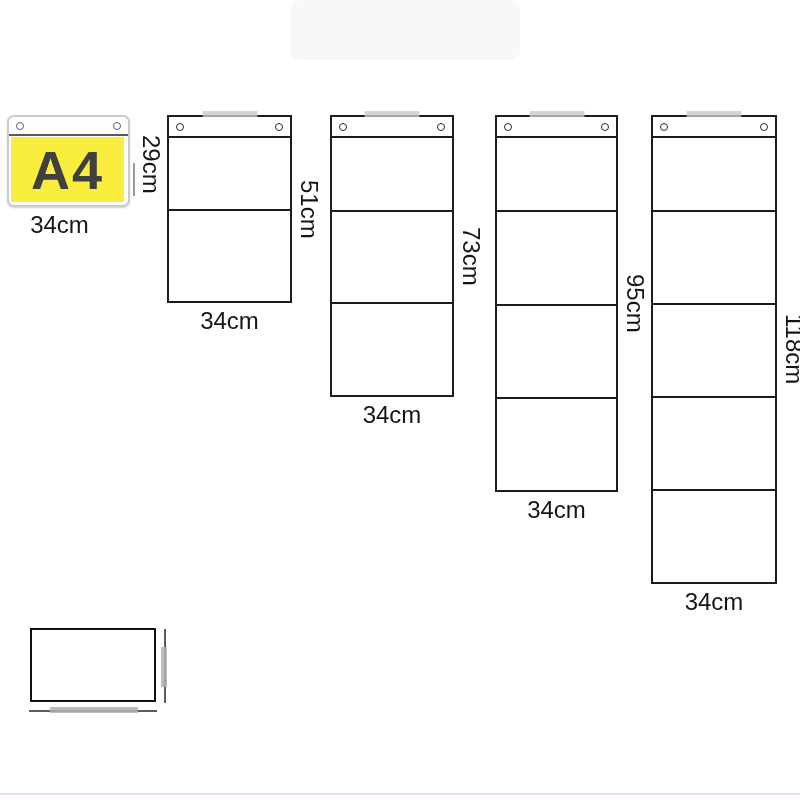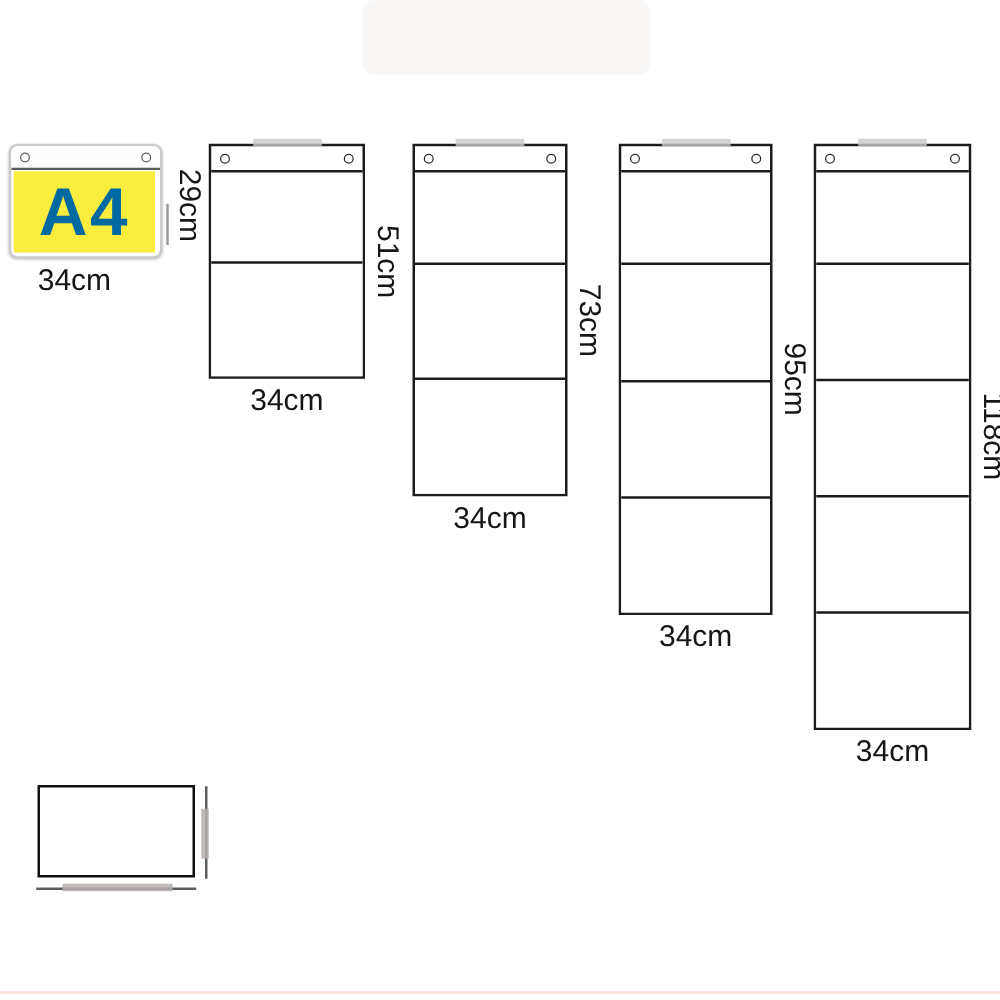--- a/index.html
+++ b/index.html
@@ -58,21 +58,21 @@
 
   <div class="smudge" style="left:290px;top:0;width:230px;height:60px;"></div>
 
   <div id="panels">
       <div class="a4-frame" style="left: 7px; top: 115px; width: 123px; height: 92px;">
         <div class="a4-header">
           <span class="hole left"></span>
           <span class="hole right"></span>
         </div>
         <div class="a4-insert" style="background: rgb(249, 238, 62);">
-          <span class="a4-text" style="color: #0369a1;">A4</span>
+          <span class="a4-text" style="color: #404040;">A4</span>
         </div>
       </div>
       <div class="wlabel" style="left: -2px; top: 212px; width: 123px;">34cm</div>
       <div class="hlabel" style="left: 136px; top: 134px; height: 60px;">29cm</div>
       <div class="pocket-panel" style="left: 167px; top: 115px; width: 125px; height: 188px;">
         <div class="tab"></div>
         <div class="p-header">
           <span class="hole left"></span>
           <span class="hole right"></span>
         </div>

